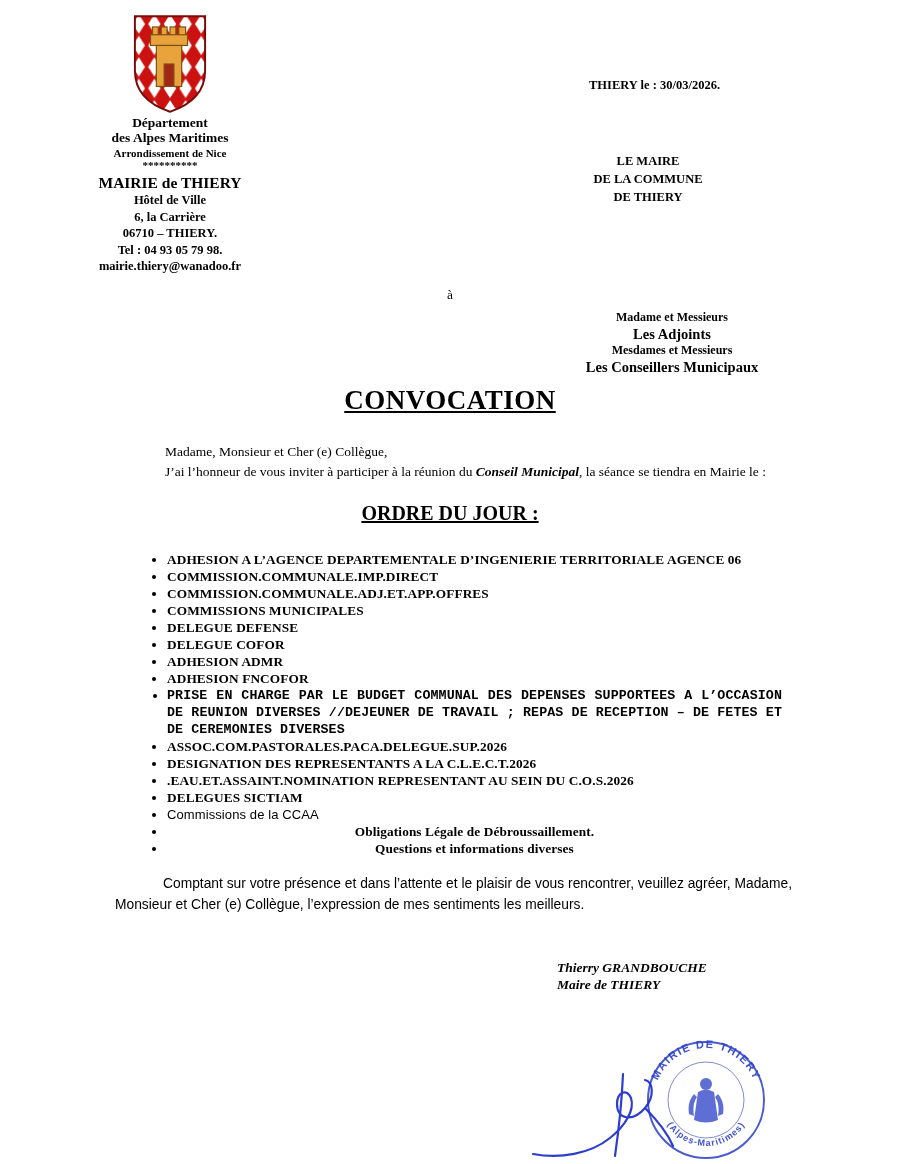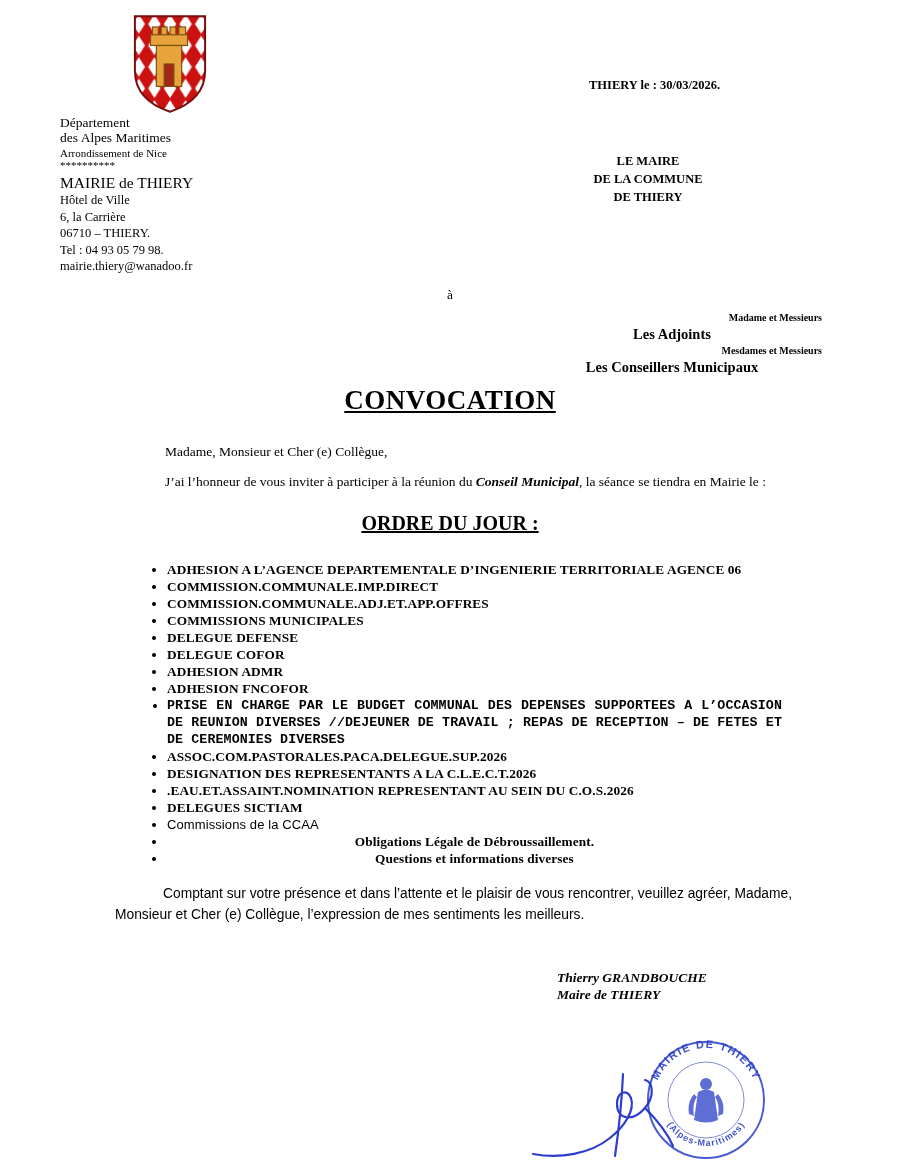--- a/index.html
+++ b/index.html
@@ -10,39 +10,39 @@
     height: 1164px;
     margin: 0 auto;
     background: #ffffff;
     font-family: "Liberation Serif", serif;
     color: #000;
     overflow: hidden;
   }
   
   .header { position: relative; height: 385px; }
   .crest { position: absolute; left: 131px; top: 12px; width: 78px; height: 104px; }
-  .dept-block { position: absolute; left: 60px; top: 115px; width: 220px; font-weight: normal; }
+  .dept-block { position: absolute; left: 60px; top: 115px; width: 220px; text-align: center; font-weight: bold; }
   .dept-line { font-size: 13.5px; line-height: 15px; }
   .arr-line  { font-size: 11px;  line-height: 13px; margin-top: 2px; }
   .stars-line{ font-size: 11px;  line-height: 11px; }
   .mairie-line { font-size: 15.5px; line-height: 19px; margin-top: 2px; }
   .addr-line { font-size: 12.5px; line-height: 16.5px; }
   .date-line { position: absolute; left: 589px; top: 78px; font-weight: bold; font-size: 12.5px; }
   .maire-block { position: absolute; left: 573px; top: 152px; width: 150px; text-align: center;
                  font-weight: bold; font-size: 12.5px; line-height: 18px; }
   .a-line { position: absolute; left: 0; right: 0; top: 287px; text-align: center; font-size: 13.5px; }
   .recipients { position: absolute; left: 522px; top: 310px; width: 300px; text-align: center; font-weight: bold; }
-  .rcp-small { font-size: 10px; line-height: 15px; text-align: right; }
+  .rcp-small { font-size: 12px; line-height: 15px; }
   .rcp-big   { font-size: 14.5px; line-height: 18px; }
   
   .doc-title { text-align: center; margin-top: 0; font-size: 27px; font-weight: bold;
                letter-spacing: 0.5px; }
   .doc-title span { text-decoration: underline; }
   .salutation { margin: 28px 110px 0 165px; font-size: 13.5px; }
-  .intro { margin: 14px 110px 0 165px; font-size: 13.5px; }
+  .intro { margin: 4px 110px 0 165px; font-size: 13.5px; }
   .intro .bi { font-weight: bold; font-style: italic; }
   .meeting-date { text-align: center; margin-top: 20px; font-size: 21.5px; font-weight: bold;
                   white-space: pre; }
   .meeting-date span { text-decoration: underline; }
   .agenda-title { text-align: center; margin-top: 22px; font-size: 20px; font-weight: bold; }
   .agenda-title span { text-decoration: underline; }
   
   .agenda { margin: 26px 118px 0 167px; width: 615px; list-style: disc outside; }
   .agenda li { font-size: 13.3px; font-weight: bold; line-height: 17px; letter-spacing: 0.1px; }
   .agenda li.justify { text-align: justify; font-family: Liberation Mono, monospace; }

